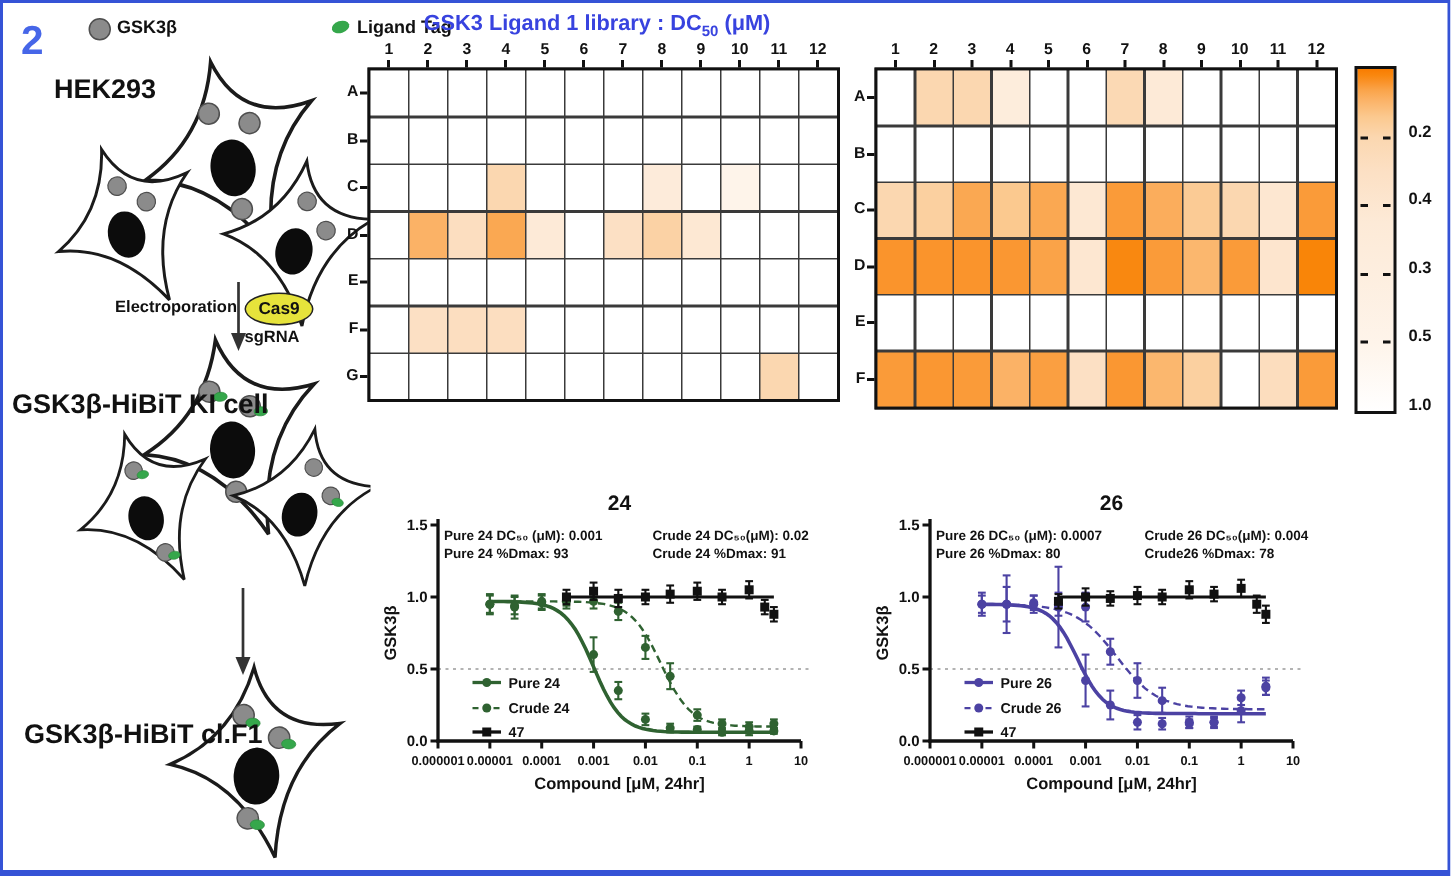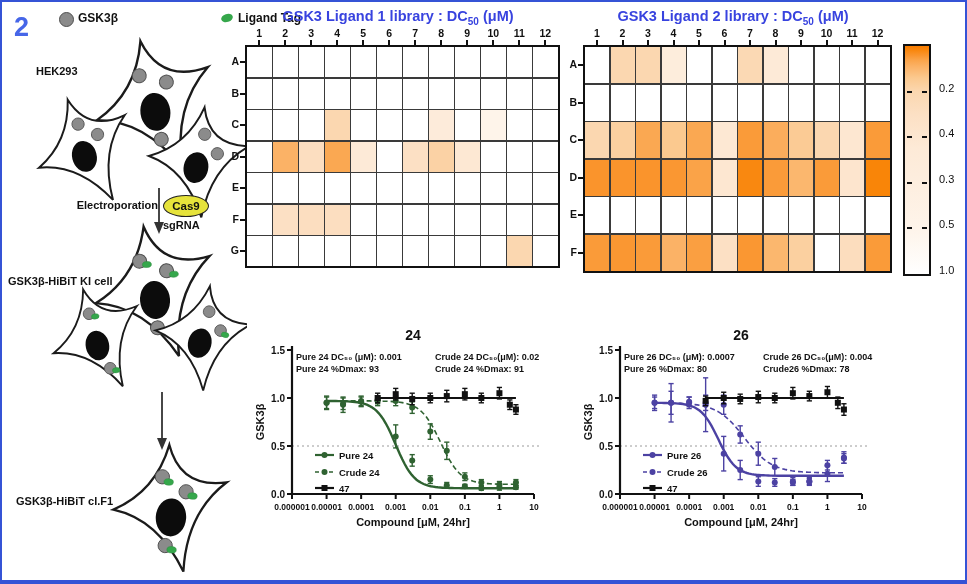--- a/index.html
+++ b/index.html
@@ -4,21 +4,21 @@
 <style>
   html,body{margin:0;padding:0;background:#fff;font-family:"Liberation Sans","DejaVu Sans",sans-serif;}
   #fig{position:relative;width:967px;height:584px;box-sizing:border-box;border:2px solid #3553d6;border-bottom-width:4px;background:#fff;overflow:hidden;}
   .abs{position:absolute;}
   #fig-label{left:12px;top:10px;font-size:27px;font-weight:bold;color:#4666e8;}
   
   .leg-dot{width:13px;height:13px;border-radius:50%;background:#8b8b8b;border:1px solid #4f4f4f;}
   .leg-tag{width:12px;height:8px;border-radius:50%;background:#35a74b;transform:rotate(-18deg);}
   .leg-txt{font-size:12px;font-weight:bold;color:#111;}
   
-  .wf-lbl{font-size:11px;font-weight:bold;color:#111;white-space:nowrap;margin-top:16px;}
+  .wf-lbl{font-size:18px;font-weight:bold;color:#111;white-space:nowrap;}
   .wf-sm{font-size:11px;font-weight:bold;color:#111;white-space:nowrap;}
   #cas9-pill{width:44px;height:20px;border-radius:50%;background:#e6e33b;border:1.5px solid #222;
              display:flex;align-items:center;justify-content:center;font-size:11.5px;font-weight:bold;color:#111;}
   #sortlines{text-align:center;line-height:15px;}
   
   .cellbody{fill:#ffffff;stroke:#1b1b1b;stroke-width:2.4px;}
   .nuc{fill:#0c0c0c;}
   .org{fill:#8b8b8b;stroke:#4f4f4f;stroke-width:1px;}
   .tag{fill:#35a74b;stroke:#2c8a3e;stroke-width:0.5px;}
   .arrow{stroke:#333;stroke-width:1.8px;}
@@ -26,21 +26,21 @@
   
   .hm-title{position:absolute;left:0;right:0;top:2px;text-align:center;font-size:14.5px;font-weight:bold;color:#3843df;}
   .hm-title sub{font-size:10px;}
   .hm-grid{position:absolute;display:grid;gap:1.5px;background:#3a3a3a;border:2px solid #111;}
   .hm-cell{width:100%;height:100%;}
   .hm-collabel{position:absolute;font-size:10.5px;font-weight:bold;color:#111;text-align:center;}
   .hm-rowlabel{position:absolute;font-size:10.5px;font-weight:bold;color:#111;text-align:right;}
   .hm-tick{position:absolute;background:#111;}
   
   #cb-bar{position:absolute;left:0;top:0;width:24px;height:228px;border:2px solid #111;}
-  .cb-lbl{position:absolute;font-size:11px;font-weight:normal;color:#111;}
+  .cb-lbl{position:absolute;font-size:11px;font-weight:bold;color:#111;}
   .cb-tick{position:absolute;background:#111;width:5px;height:2px;}
   
   .plot-host{position:absolute;width:320px;height:250px;}
   svg text{font-family:"Liberation Sans","DejaVu Sans",sans-serif;}
 </style>
 </head>
 <body>
 
 <div id="fig">
 
@@ -251,21 +251,20 @@
       <div class="hm-tick" style="left: 11px; top: 149.5px; width: 5px; height: 2px;"></div>
       <div class="hm-rowlabel" style="left: -2px; top: 175px; width: 12px;">E</div>
       <div class="hm-tick" style="left: 11px; top: 181px; width: 5px; height: 2px;"></div>
       <div class="hm-rowlabel" style="left: -2px; top: 206.5px; width: 12px;">F</div>
       <div class="hm-tick" style="left: 11px; top: 212.5px; width: 5px; height: 2px;"></div>
       <div class="hm-rowlabel" style="left: -2px; top: 238px; width: 12px;">G</div>
       <div class="hm-tick" style="left: 11px; top: 244px; width: 5px; height: 2px;"></div>
     </div>
 
   <div class="abs" id="hm2" style="left:563px;top:4px;width:336px;height:276px;">
-    <div class="hm-title"><span>GSK3 Ligand 2 library : DC</span><sub>50</sub><span> (μM)</span></div>
   <div class="hm-grid" style="left: 18px; top: 39px; grid-template-columns: repeat(12, 24px); grid-template-rows: repeat(6, 36px);">
         <div class="hm-cell" style="background: rgb(255, 255, 255);"></div>
         <div class="hm-cell" style="background: rgb(251, 215, 176);"></div>
         <div class="hm-cell" style="background: rgb(251, 215, 176);"></div>
         <div class="hm-cell" style="background: rgb(253, 237, 220);"></div>
         <div class="hm-cell" style="background: rgb(255, 255, 255);"></div>
         <div class="hm-cell" style="background: rgb(255, 255, 255);"></div>
         <div class="hm-cell" style="background: rgb(251, 217, 180);"></div>
         <div class="hm-cell" style="background: rgb(253, 234, 215);"></div>
         <div class="hm-cell" style="background: rgb(255, 255, 255);"></div>

